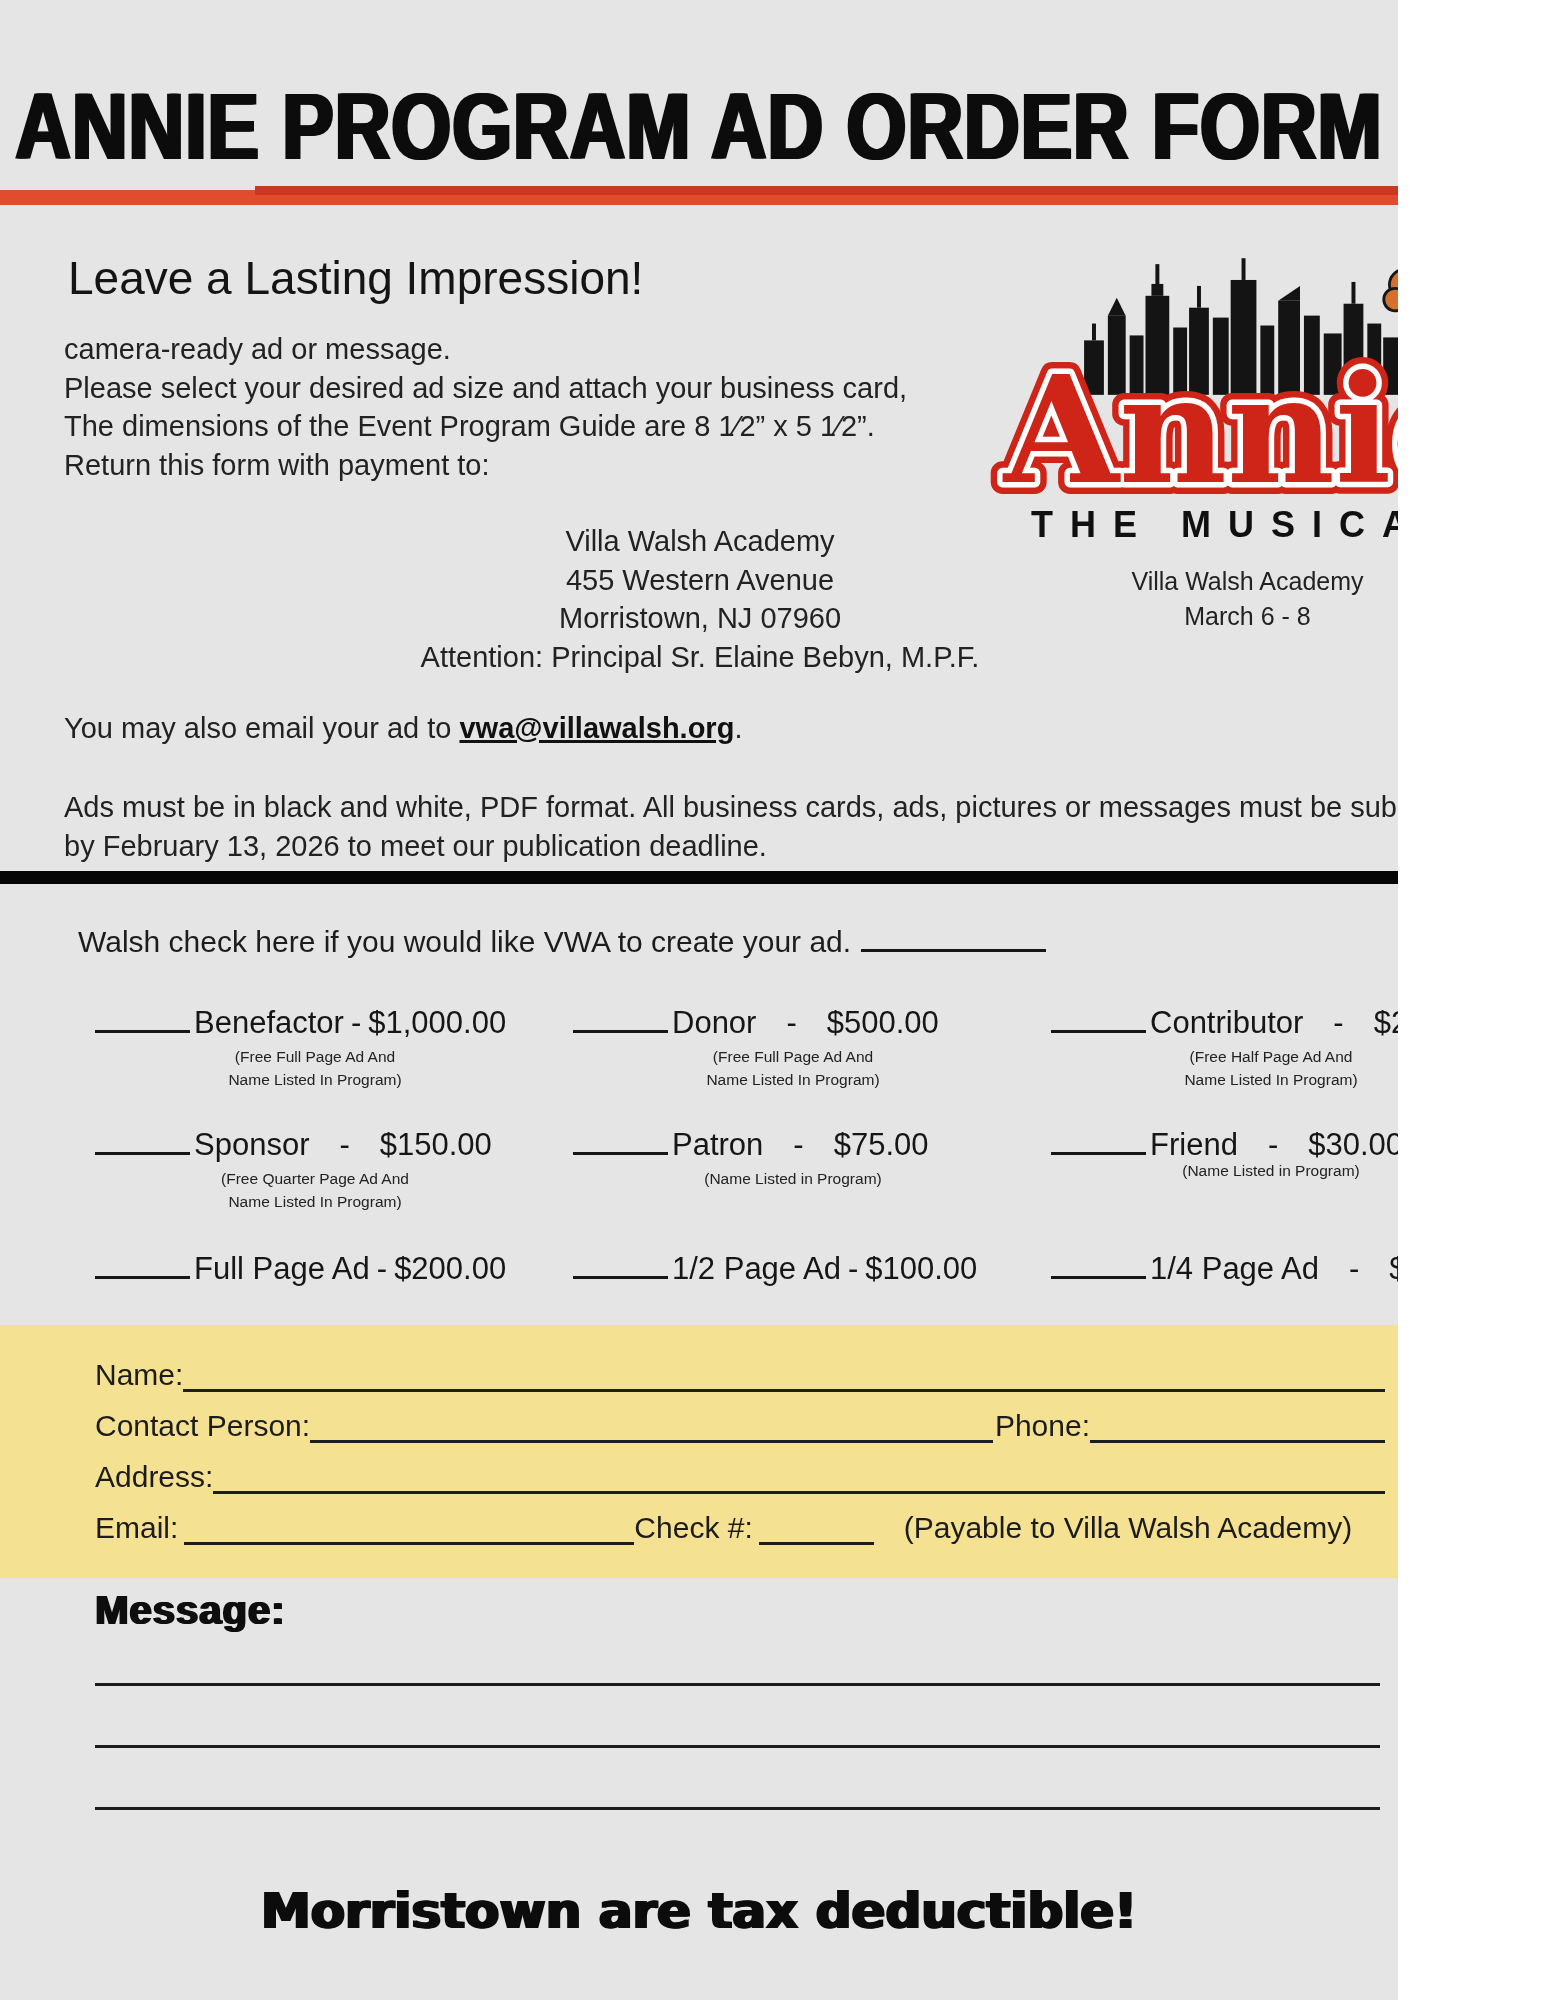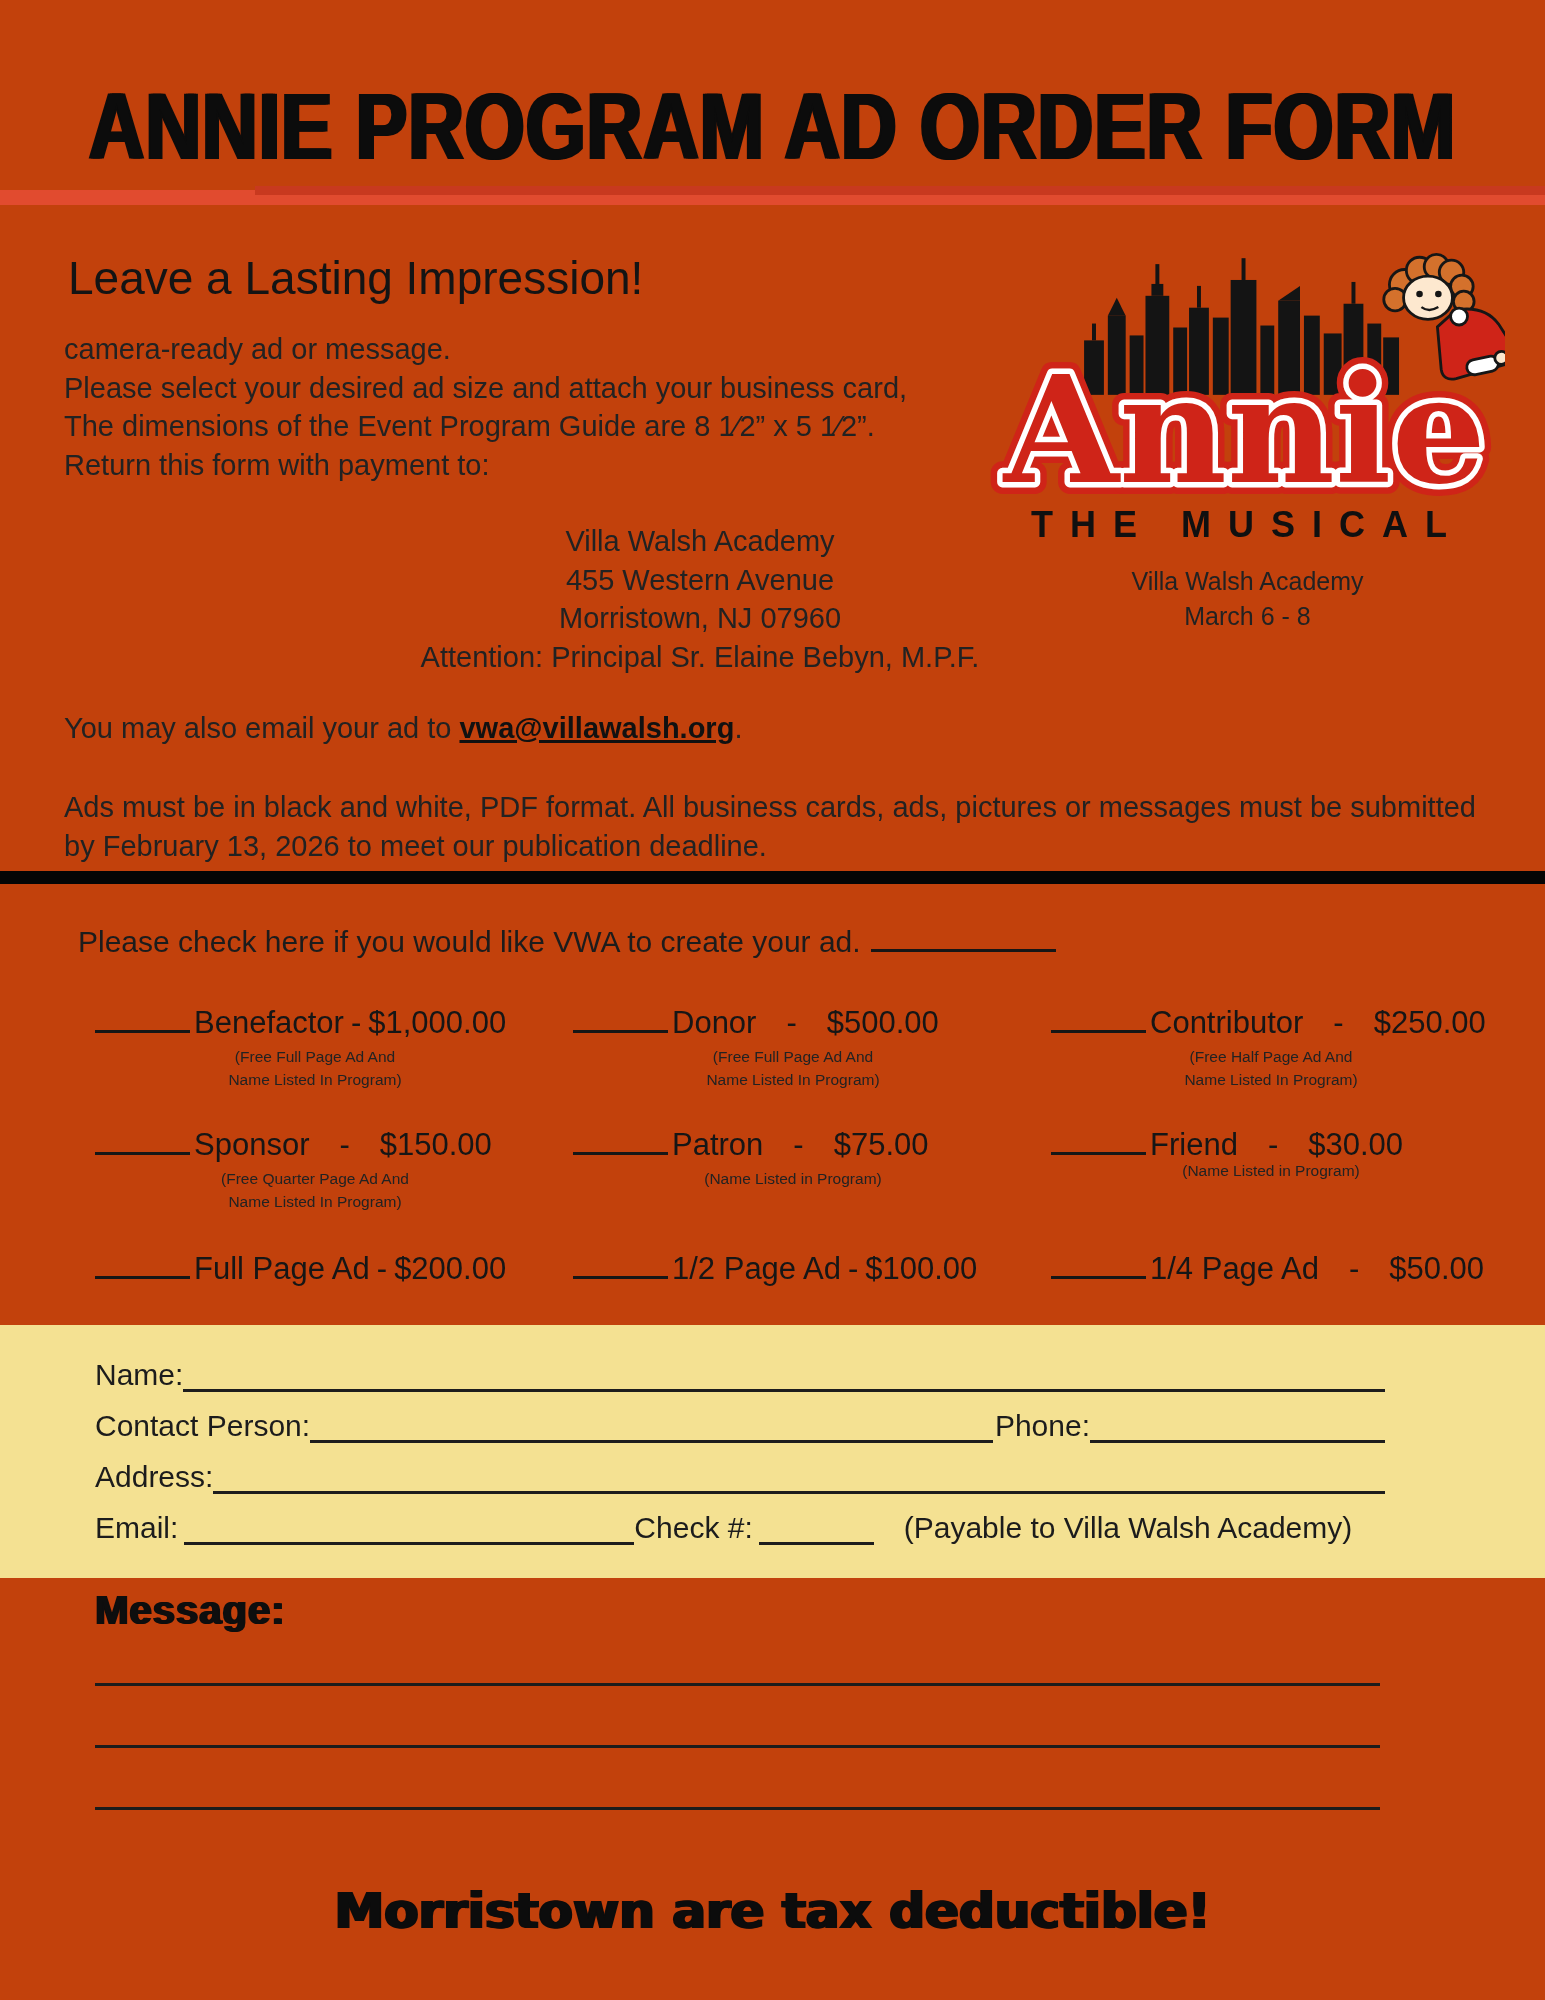--- a/index.html
+++ b/index.html
@@ -1,17 +1,17 @@
 <!DOCTYPE html>
 <html><head>
 <meta charset="utf-8">
 <style>
   html,body{margin:0;padding:0;background:#ffffff;}
   .page{
-    position:relative;width:1545px;height:2000px;background:#c2410c;
+    position:relative;width:1398px;height:2000px;background:#e5e5e5;
     font-family:"Liberation Sans",sans-serif;color:#1b1b1b;overflow:hidden;
   }
 
   
   .title-wrap{position:absolute;top:72px;left:0;right:0;text-align:center;}
   .title{
     display:inline-block;font-size:77px;font-weight:bold;letter-spacing:1px;
     transform:scaleY(1.22);transform-origin:center top;color:#0c0c0c;
     text-shadow:2px 0 0 #0c0c0c,-2px 0 0 #0c0c0c;white-space:nowrap;
   }
@@ -167,21 +167,21 @@
     <div class="logo-venue">Villa Walsh Academy</div>
     <div class="logo-dates">March 6 - 8</div>
   </div>
 
   <div class="email-note"><span>You may also email your ad to </span><span class="email-link">vwa@villawalsh.org</span><span>.</span></div>
 
   <div class="deadline">Ads must be in black and white, PDF format. All business cards, ads, pictures or messages must be submitted by February 13, 2026 to meet our publication deadline.</div>
 
   <div class="rule-black"></div>
 
-  <div class="create-ad"><span>Please check here if you would like VWA to create your ad.</span><span class="blank"></span></div>
+  <div class="create-ad"><span>Walsh check here if you would like VWA to create your ad.</span><span class="blank"></span></div>
 
   <div class="levels-row row-1">
     <div class="level tight">
       <div class="level-main"><span class="lvl-blank"></span><span>Benefactor</span><span class="lvl-dash">-</span><span>$1,000.00</span></div>
       <div class="level-notes">
         <div>(Free Full Page Ad And</div>
         <div>Name Listed In Program)</div>
       </div>
     </div>
     <div class="level wide">

